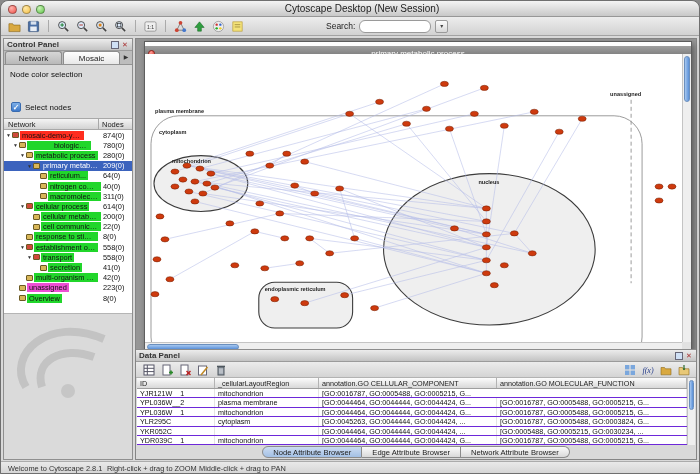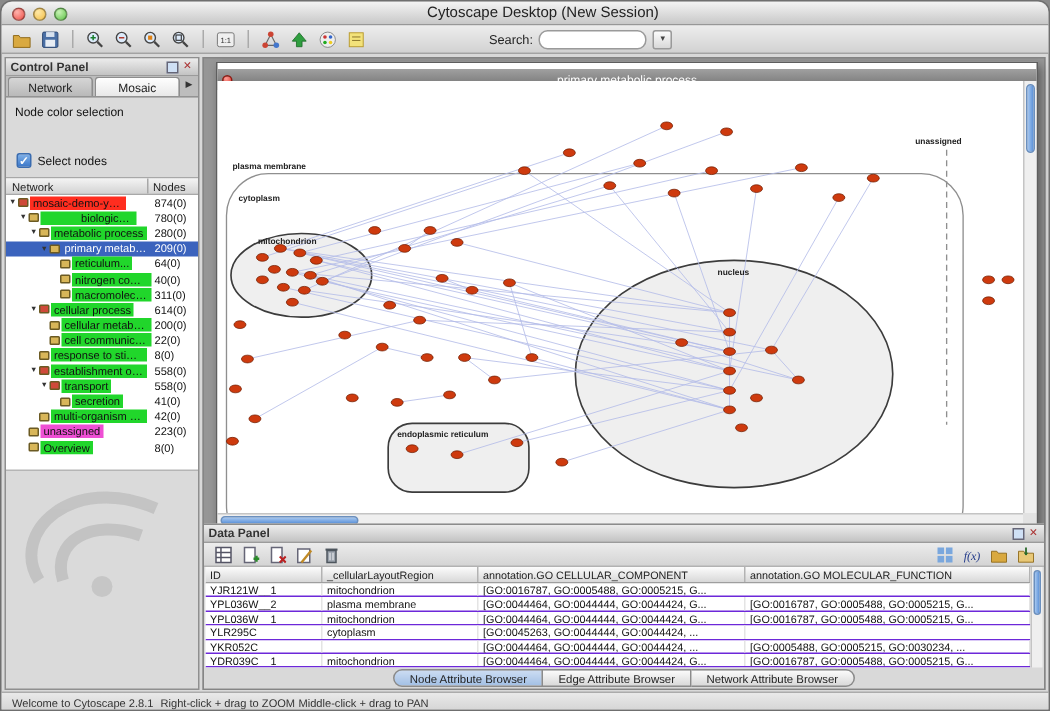--- a/index.html
+++ b/index.html
@@ -614,20 +614,21 @@
             <div class="drow">
               <div class="dcell c0">YPL036W__1</div>
               <div class="dcell c1">mitochondrion</div>
               <div class="dcell c2">[GO:0044464, GO:0044444, GO:0044424, G...</div>
               <div class="dcell c3">[GO:0016787, GO:0005488, GO:0005215, G...</div>
             </div>
             <div class="drow">
               <div class="dcell c0">YLR295C</div>
               <div class="dcell c1">cytoplasm</div>
               <div class="dcell c2">[GO:0045263, GO:0044444, GO:0044424, ...</div>
+              <div class="dcell c3">[GO:0016787, GO:0005488, GO:0003824, G...</div>
             </div>
             <div class="drow">
               <div class="dcell c0">YKR052C</div>
               <div class="dcell c1"></div>
               <div class="dcell c2">[GO:0044464, GO:0044444, GO:0044424, ...</div>
               <div class="dcell c3">[GO:0005488, GO:0005215, GO:0030234, ...</div>
             </div>
             <div class="drow">
               <div class="dcell c0">YDR039C__1</div>
               <div class="dcell c1">mitochondrion</div>

